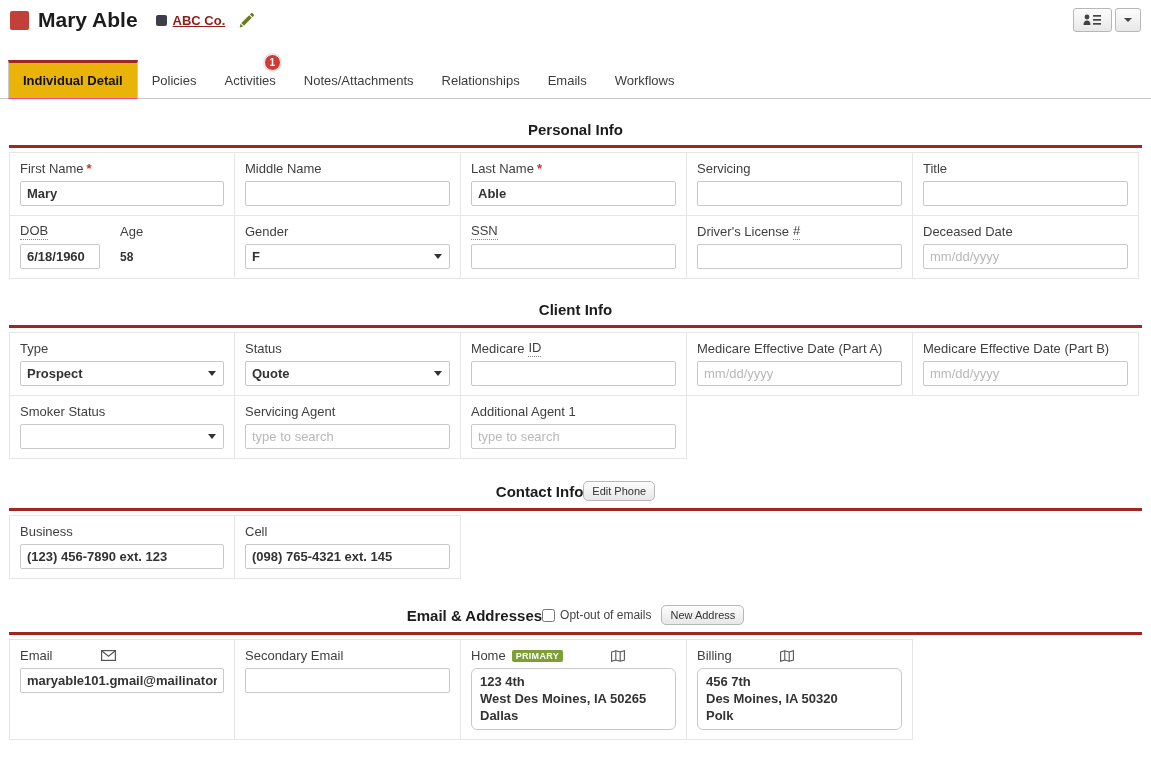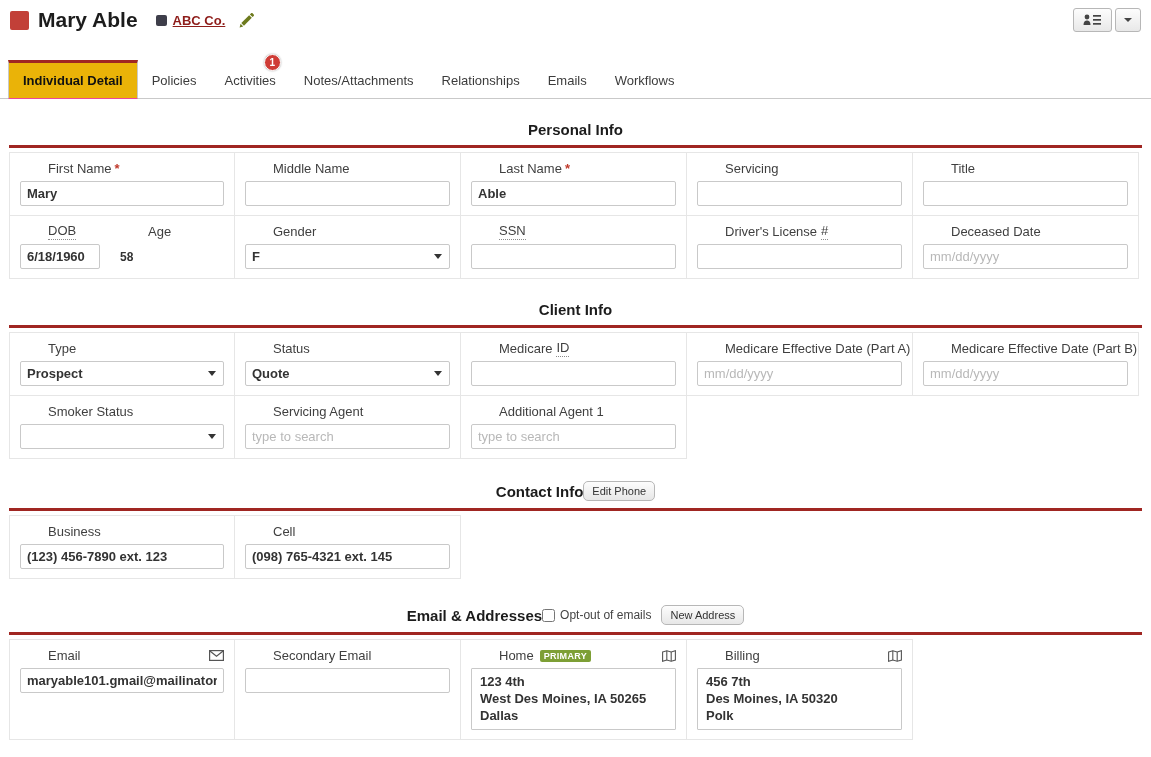--- a/index.html
+++ b/index.html
@@ -48,41 +48,41 @@
         border-radius:5px;padding:3px 8px;cursor:pointer;font-family:inherit;}
   .optout{display:inline-flex;align-items:center;font-size:12px;color:#444;margin-right:10px;cursor:pointer;}
   .optout input{margin:0 5px 0 0;}
   
   .ftable{display:inline-block;vertical-align:top;margin-top:4px;}
   .frow{display:flex;}
   .fcell{width:226px;flex:0 0 226px;background:#fff;padding:7px 10px 9px;
          border-right:1px solid #e6e6e6;border-bottom:1px solid #e6e6e6;}
   .frow .fcell:first-child{border-left:1px solid #e6e6e6;}
   .ftable .frow:first-child .fcell{border-top:1px solid #e6e6e6;}
-  .flabel{font-size:13px;color:#3f3f3f;margin-bottom:4px;height:17px;display:flex;align-items:center;white-space:nowrap;margin-left:28px;}
-  .flabel.spread{justify-content:space-between;gap:48px;}
+  .flabel{font-size:13px;color:#3f3f3f;margin-bottom:4px;height:17px;display:flex;align-items:center;white-space:nowrap;}
+  .flabel.spread{gap:48px;}
   .lab-left{display:inline-flex;align-items:center;}
   .req{color:#c0392b;margin-left:3px;font-weight:700;}
   .lbl-prefix{margin-right:4px;}
   .lbl-prefix:empty{margin-right:0;}
   .abbr{border-bottom:1px dotted #8a8a8a;padding-bottom:1px;}
   .fin{width:100%;height:25px;border:1px solid #c9c9c9;border-radius:2px;padding:0 6px;
        font-family:inherit;font-size:13px;font-weight:700;color:#333;background:#fff;}
   .fin::placeholder{color:#b8b8b8;font-weight:400;}
   .fvalue{font-size:12px;font-weight:700;color:#333;padding-top:6px;}
   .duo{display:flex;}
   .duo-a{width:100px;flex:none;}
   .duo-a .fin{width:80px;}
   .selwrap{position:relative;}
   .fsel{appearance:none;-webkit-appearance:none;-moz-appearance:none;width:100%;height:25px;
         border:1px solid #c9c9c9;border-radius:2px;background:#fff;font-family:inherit;
         font-size:13px;font-weight:700;color:#333;padding:0 22px 0 6px;cursor:pointer;}
   .selwrap::after{content:"";position:absolute;right:8px;top:10px;width:0;height:0;pointer-events:none;
                   border-left:4px solid transparent;border-right:4px solid transparent;border-top:5px solid #333;}
-  .addr-box{border:1px solid #c9c9c9;border-radius:1px;padding:4px 8px;min-height:62px;
+  .addr-box{border:1px solid #c9c9c9;border-radius:6px;padding:4px 8px;min-height:62px;
             font-size:13px;font-weight:700;color:#333;line-height:17px;}
   .primary-badge{background:var(--primary-green);color:#fff;font-size:9px;font-weight:700;
                  padding:1px 4px;border-radius:2px;margin-left:6px;letter-spacing:.3px;}
   .icon{display:inline-flex;align-items:center;cursor:pointer;}
 </style>
 </head>
 <body>
 
 <header class="topbar">
   <span class="sq red"></span>

